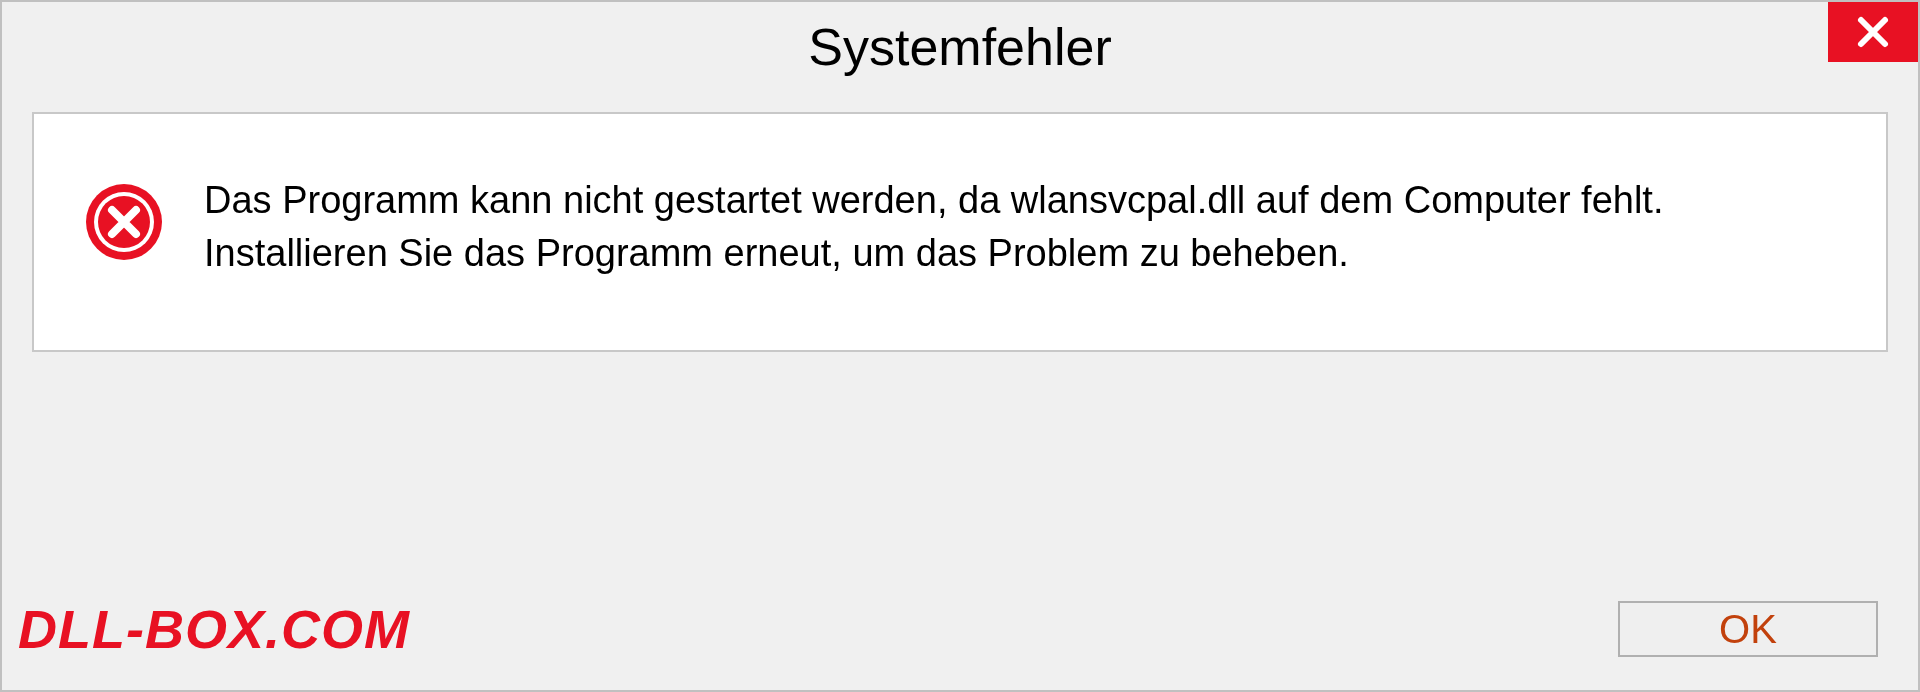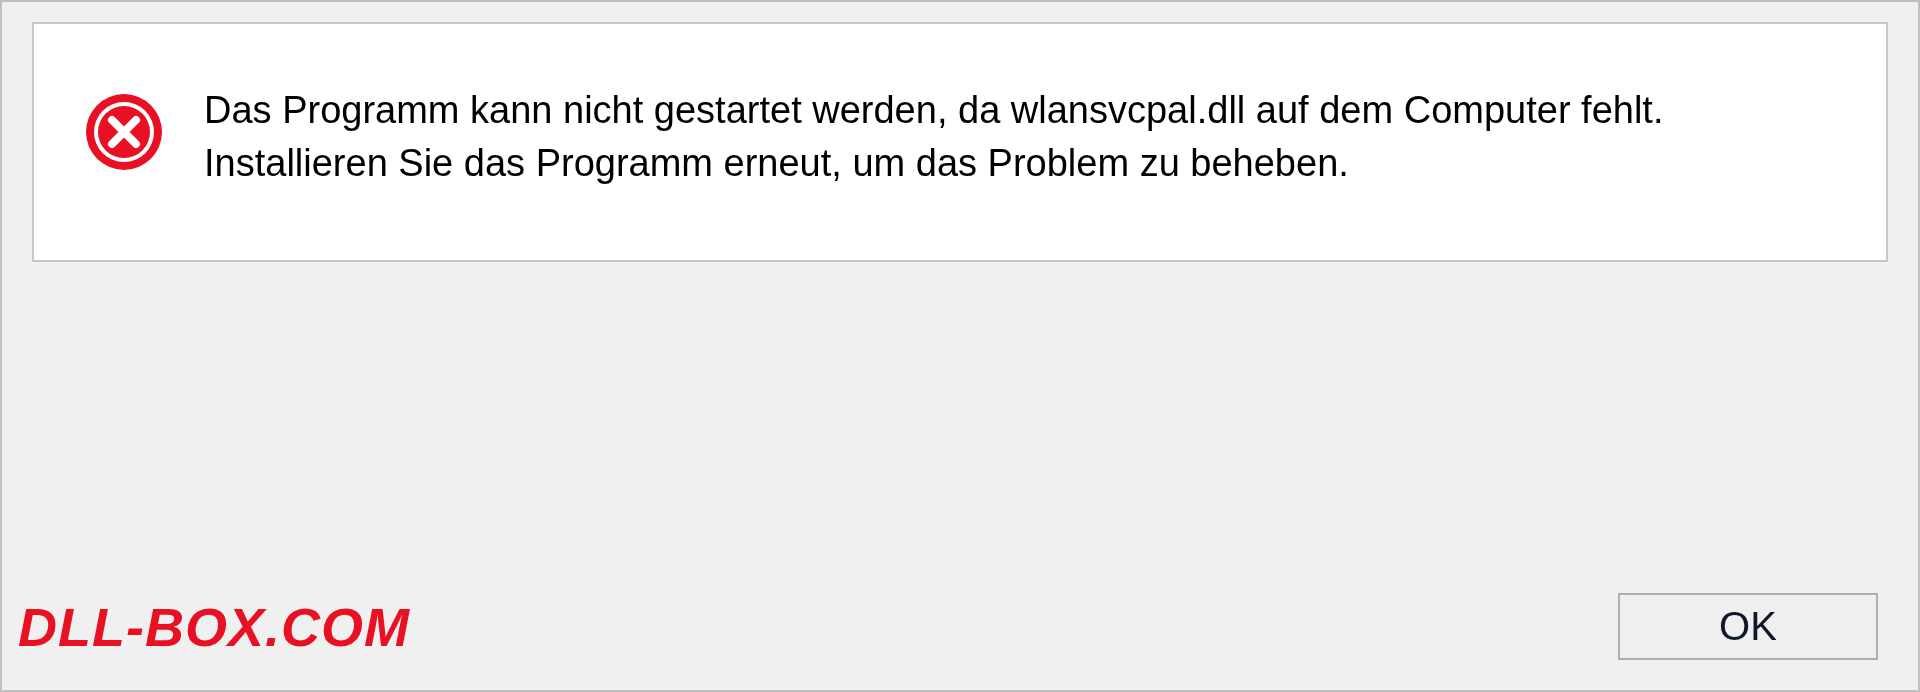--- a/index.html
+++ b/index.html
@@ -83,36 +83,44 @@
     .watermark {
       font-size: 54px;
       font-weight: 900;
       color: #e81123;
       letter-spacing: 1px;
       font-style: italic;
       font-family: Arial, sans-serif;
     }
     .ok-btn {
       width: 260px;
-      height: 67px;
+      height: 56px;
       background: #efefef;
       border: 2px solid #b0b0b0;
       font-size: 40px;
       font-family: "Segoe UI", Arial, sans-serif;
-      color: #0f172a;
+      color: #c2410c;
       cursor: pointer;
       display: flex;
       align-items: center;
       justify-content: center;
     }
   </style>
 </head>
 <body>
 
 <div class="dialog">
+  <div class="titlebar">
+    <div class="title">Systemfehler</div>
+    <div class="close-btn">
+      <svg viewBox="0 0 24 24">
+        <path d="M4 4 L20 20 M20 4 L4 20" stroke="#ffffff" stroke-width="4" stroke-linecap="round" fill="none"></path>
+      </svg>
+    </div>
+  </div>
 
   <div class="content-box">
     <div class="error-icon">
       <svg viewBox="0 0 80 80">
         <circle cx="40" cy="40" r="38" fill="#e81123"></circle>
         <circle cx="40" cy="40" r="30" fill="#ffffff"></circle>
         <circle cx="40" cy="40" r="26" fill="#e81123"></circle>
         <path d="M28 28 L52 52 M52 28 L28 52" stroke="#ffffff" stroke-width="8" stroke-linecap="round" fill="none"></path>
       </svg>
     </div>

